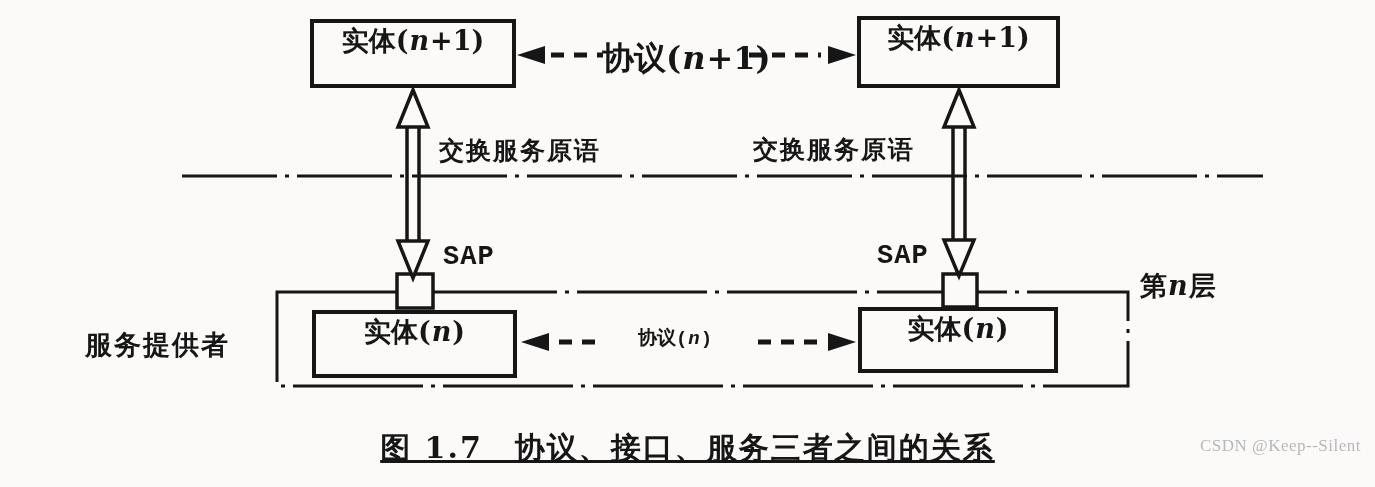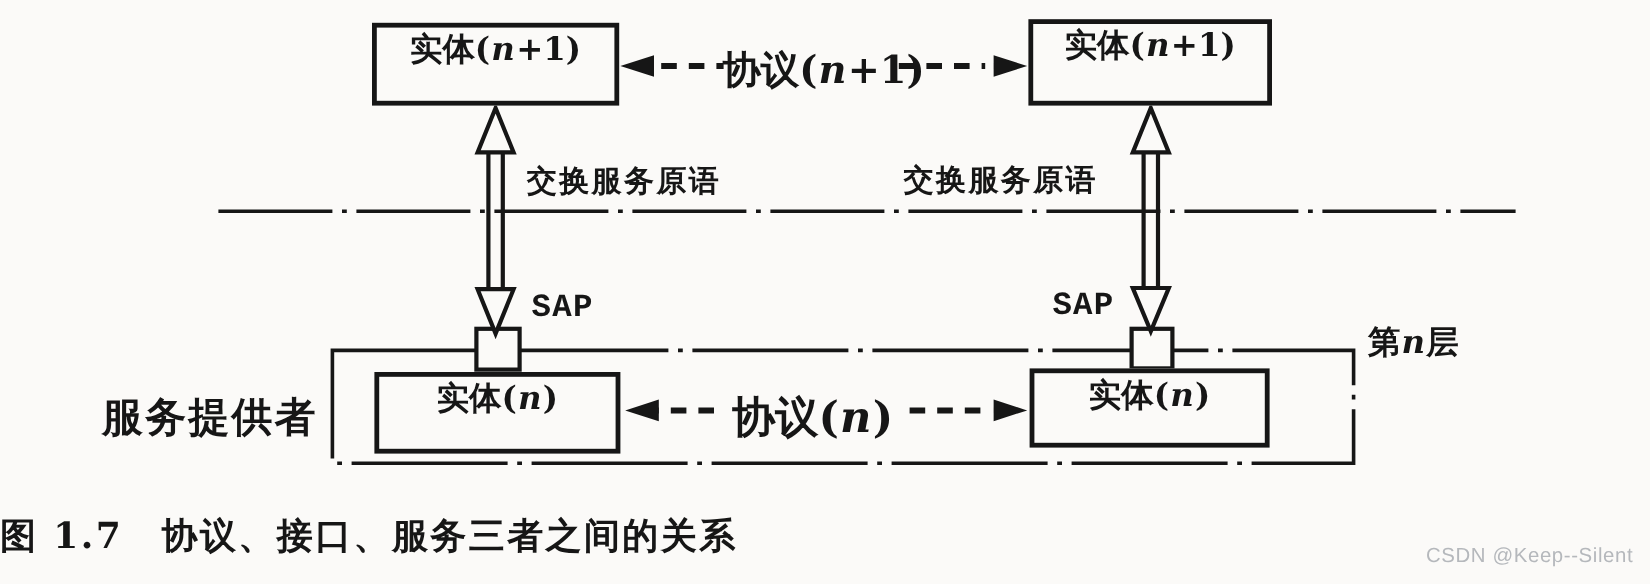--- a/index.html
+++ b/index.html
@@ -27,34 +27,34 @@
   .lbl{
     position:absolute;font-weight:700;white-space:nowrap;
     color:var(--ink);line-height:1.1;
   }
   .vr{font-style:italic;padding:0 1px;}
   #ent-ul{left:310px;top:19px;width:206px;height:69px;}
   #ent-ur{left:857px;top:16px;width:203px;height:72px;}
   #ent-ll{left:312px;top:310px;width:205px;height:68px;}
   #ent-lr{left:858px;top:307px;width:200px;height:66px;}
   #lbl-service-user{left:102px;top:44px;font-size:27px;letter-spacing:6px;}
-  #lbl-service-provider{left:85px;top:330px;font-size:34px;letter-spacing:2px;}
+  #lbl-service-provider{left:85px;top:330px;font-size:27px;letter-spacing:2px;}
   #lbl-layer-upper{left:1133px;top:71px;font-size:27px;}
   #lbl-layer-lower{left:1140px;top:247px;font-size:27px;margin-top:24px;}
   #lbl-protocol-upper{left:602px;top:41px;width:150px;text-align:center;font-size:32px;}
-  #lbl-protocol-lower{left:610px;top:329px;width:130px;text-align:center;font-size:36px;}
+  #lbl-protocol-lower{left:610px;top:329px;width:130px;text-align:center;font-size:19px;font-family:Liberation Mono, monospace;}
   #lbl-exch-left{left:439px;top:137px;font-size:25px;letter-spacing:2px;}
   #lbl-exch-right{left:753px;top:136px;font-size:25px;letter-spacing:2px;}
   .sap{font-family:Liberation Mono, monospace;font-size:27px;letter-spacing:1px;}
   #lbl-sap-left{left:443px;top:243px;}
   #lbl-sap-right{left:877px;top:242px;}
-  #caption{left:0;right:0;top:431px;font-size:30px;letter-spacing:2px;}
+  #caption{left:0;right:0;top:431px;text-align:center;font-size:30px;letter-spacing:2px;text-decoration:underline;}
   #watermark{
-    position:absolute;right:14px;top:453px;
-    font-family:Liberation Sans, sans-serif;
+    position:absolute;right:14px;top:436px;
+    font-family:Liberation Serif, serif;
     font-weight:400;font-size:17px;color:var(--wm);letter-spacing:.5px;
   }
 </style>
 </head>
 <body>
 
 <div class="stage">
 
   <svg class="geom" viewBox="0 0 1375 487" aria-hidden="true">
 

